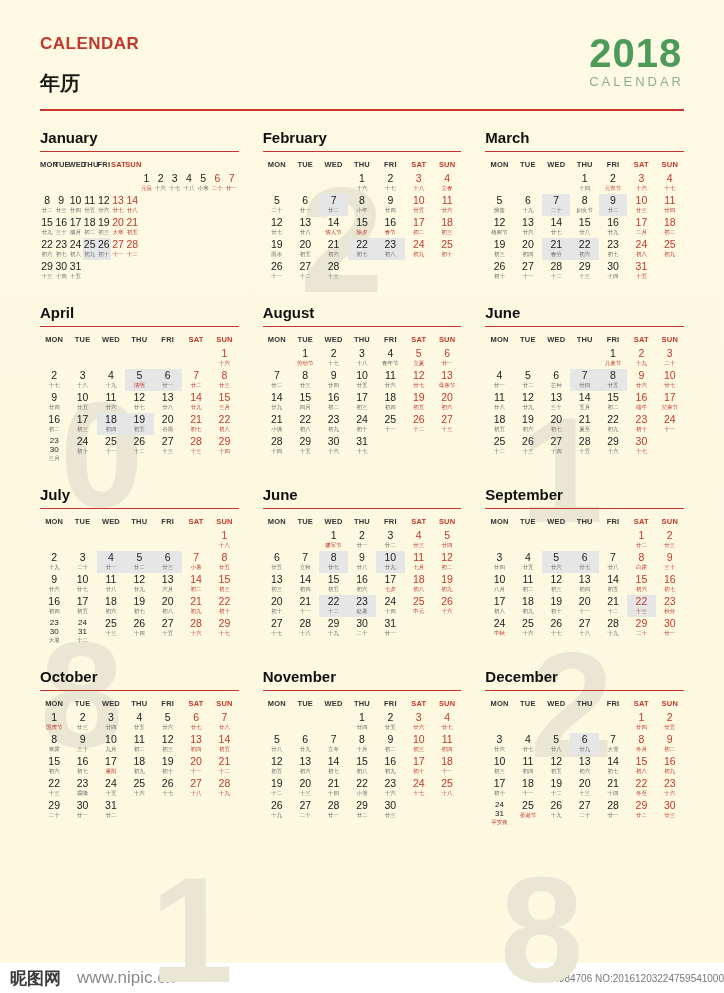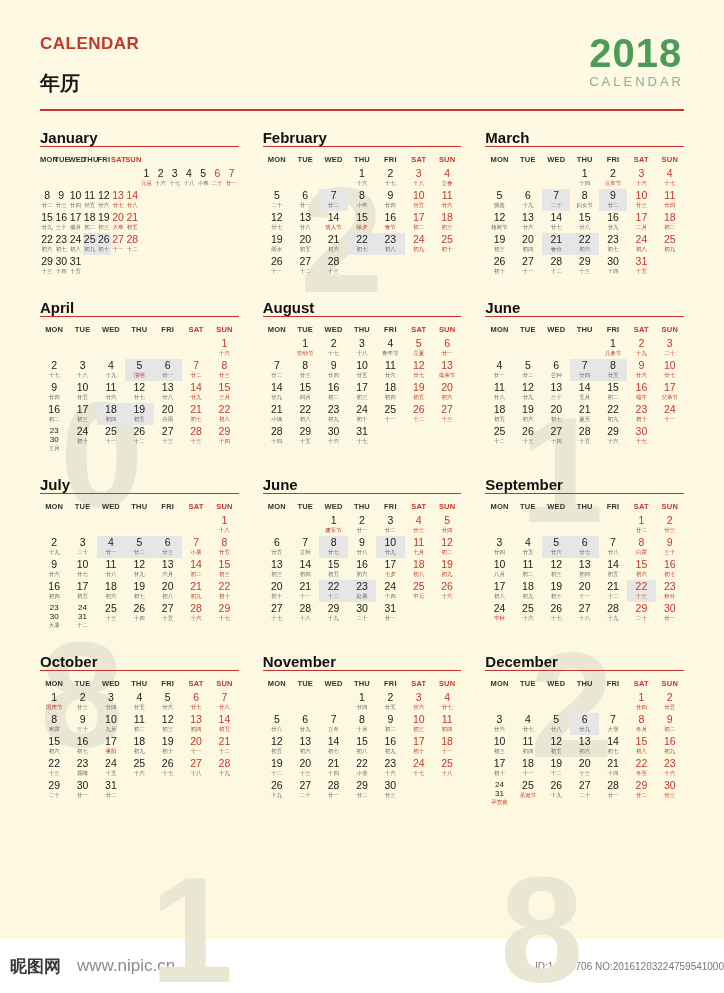--- a/index.html
+++ b/index.html
@@ -41,21 +41,21 @@
   .months {
     margin-top: 18px;
     display: grid;
     grid-template-columns: repeat(3, 1fr);
     gap: 22px 24px;
   }
   .month { position: relative; z-index: 2; }
   .month-name {
     font-size: 15px; font-weight: bold; color: #111;
     border-bottom: 1px solid #c9322d;
-    margin-bottom: 4px;
+    padding-bottom: 5px; margin-bottom: 4px;
   }
   table.cal { width: 100%; border-collapse: collapse; table-layout: fixed; }
   table.cal th {
     font-size: 7.5px; font-weight: bold; color: #333; padding: 4px 0 3px 0;
     text-align: center; letter-spacing: .2px;
   }
   table.cal th.we { color: #c0392b; }
   table.cal td {
     text-align: center; vertical-align: top; padding: 1px 0 2px 0;
     height: 21px;
@@ -76,21 +76,21 @@
   }
   .wm1 { left: 300px; top: 165px; }
   .wm2 { left: 60px;  top: 380px; }
   .wm3 { left: 520px; top: 395px; }
   .wm4 { left: 40px;  top: 620px; }
   .wm5 { left: 530px; top: 630px; }
   .wm6 { left: 150px; top: 855px; }
   .wm7 { left: 500px; top: 855px; }
   
   .footer {
-    position: absolute; left: 0; bottom: 0; width: 724px; height: 54px;
+    position: absolute; left: 0; bottom: 0; width: 724px; height: 30px;
     background: #ffffff; display: flex; align-items: center;
   }
   .fl { display: flex; align-items: center; padding-left: 10px; }
   .fl .logo {
     font-family: "DejaVu Sans", sans-serif; font-size: 17px; font-weight: bold;
     color: #3b3b3b;
   }
   .fl .site { font-size: 17px; color: #8a8a8a; margin-left: 16px; }
   .fid {
     margin-left: auto; padding-right: 0;

